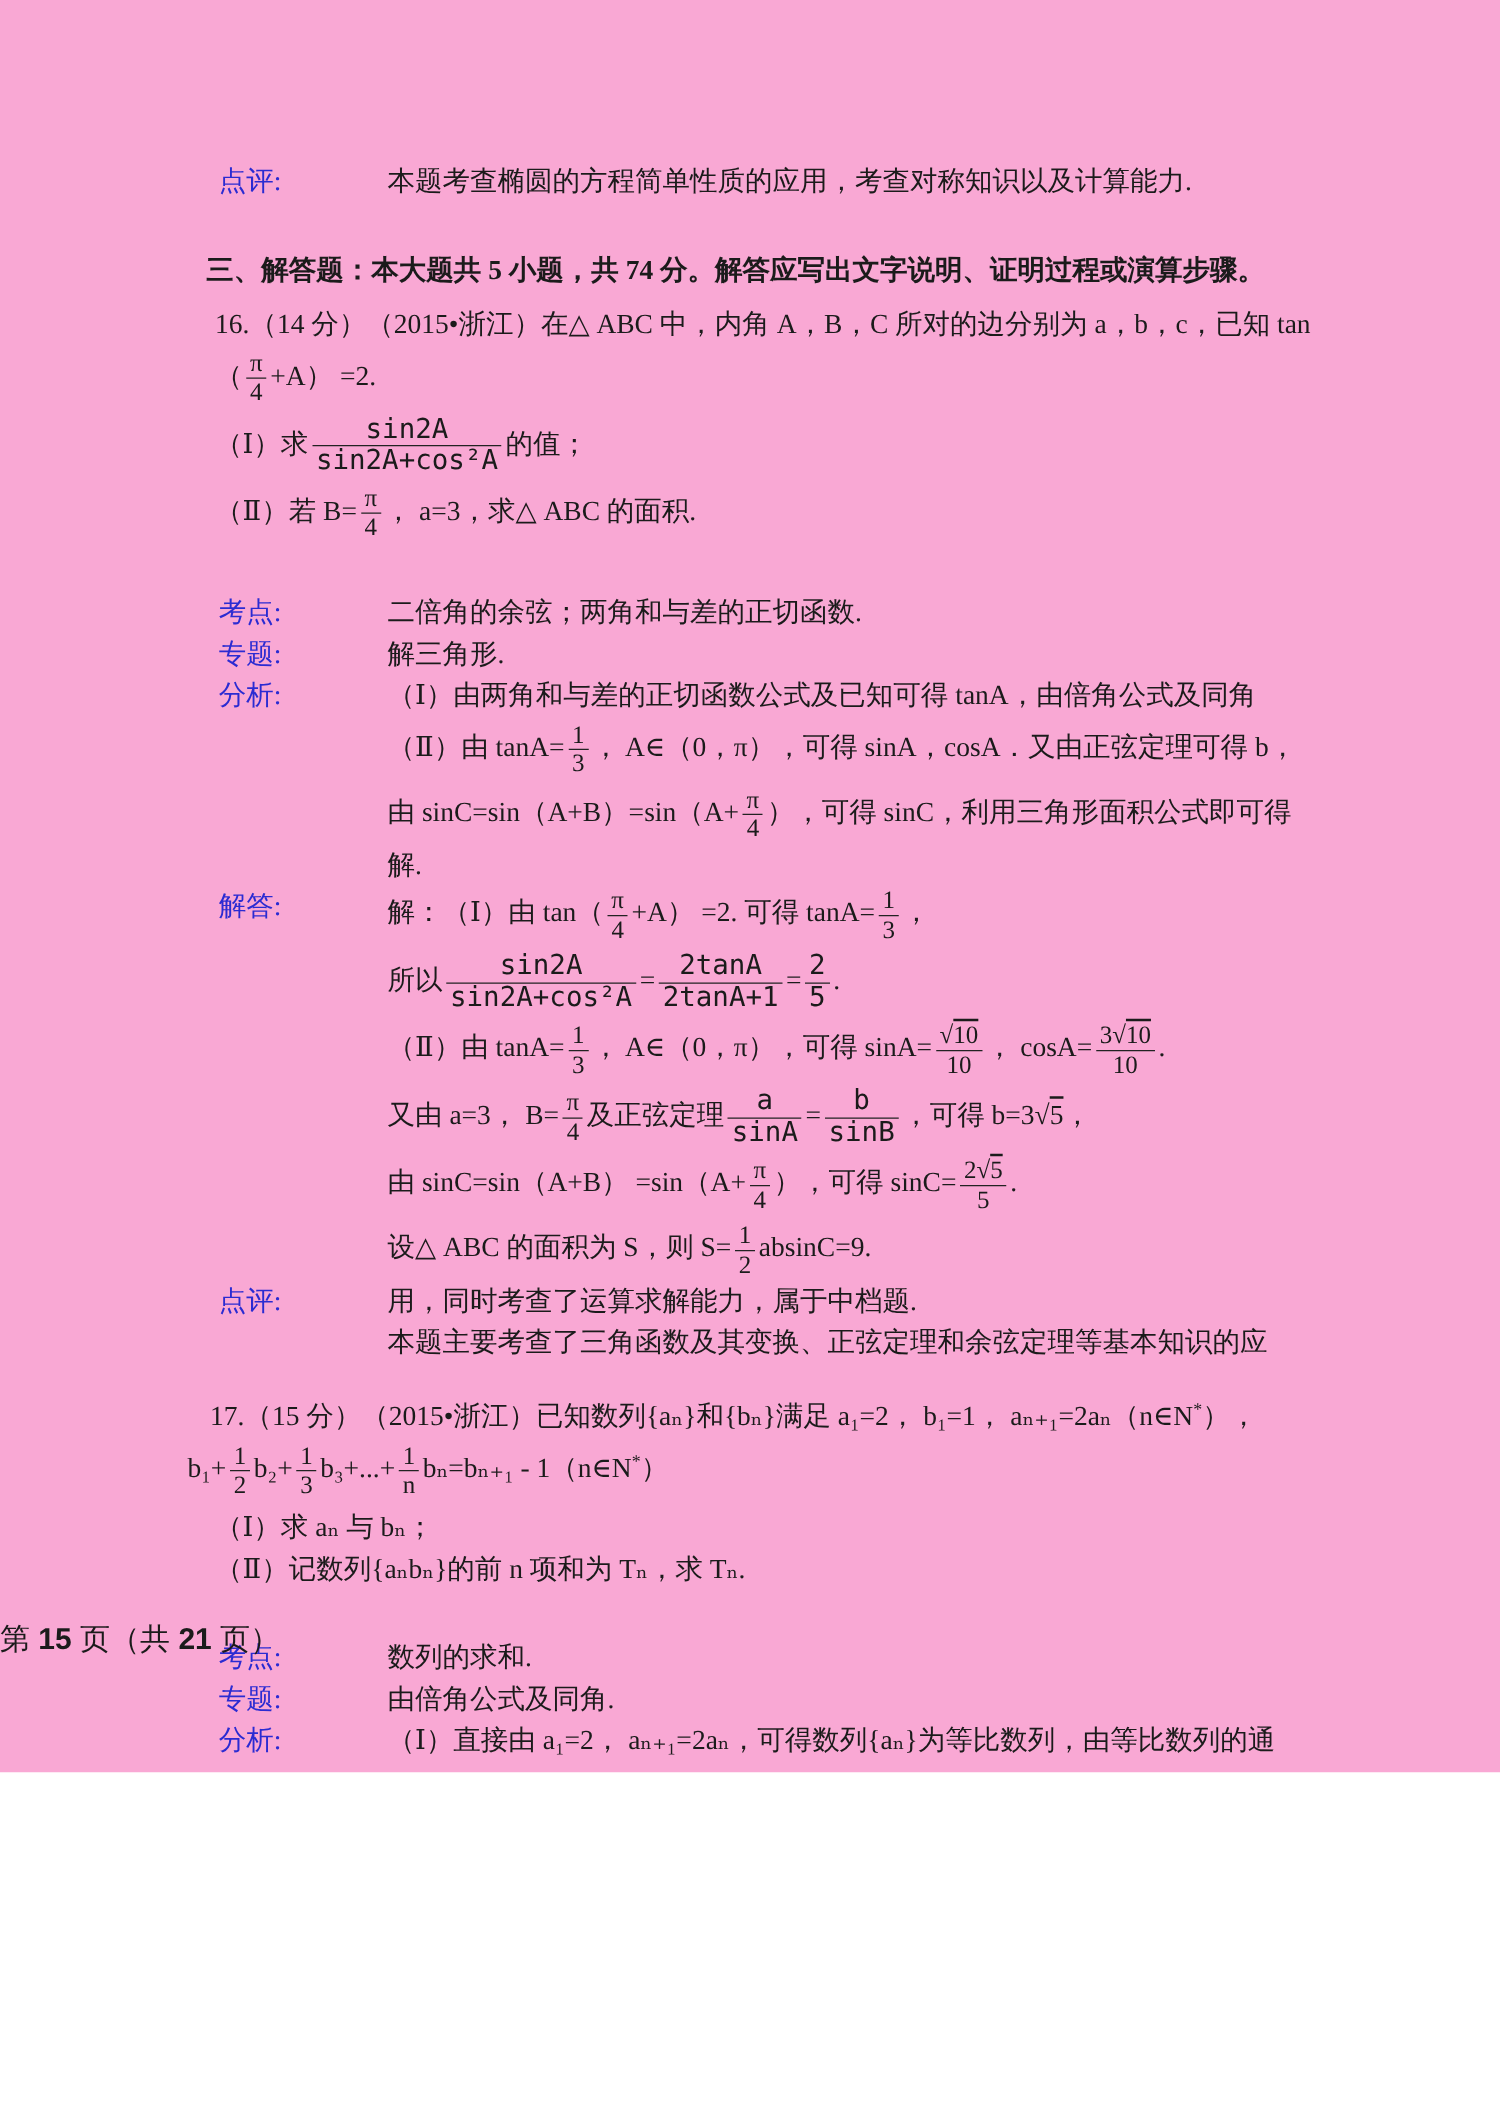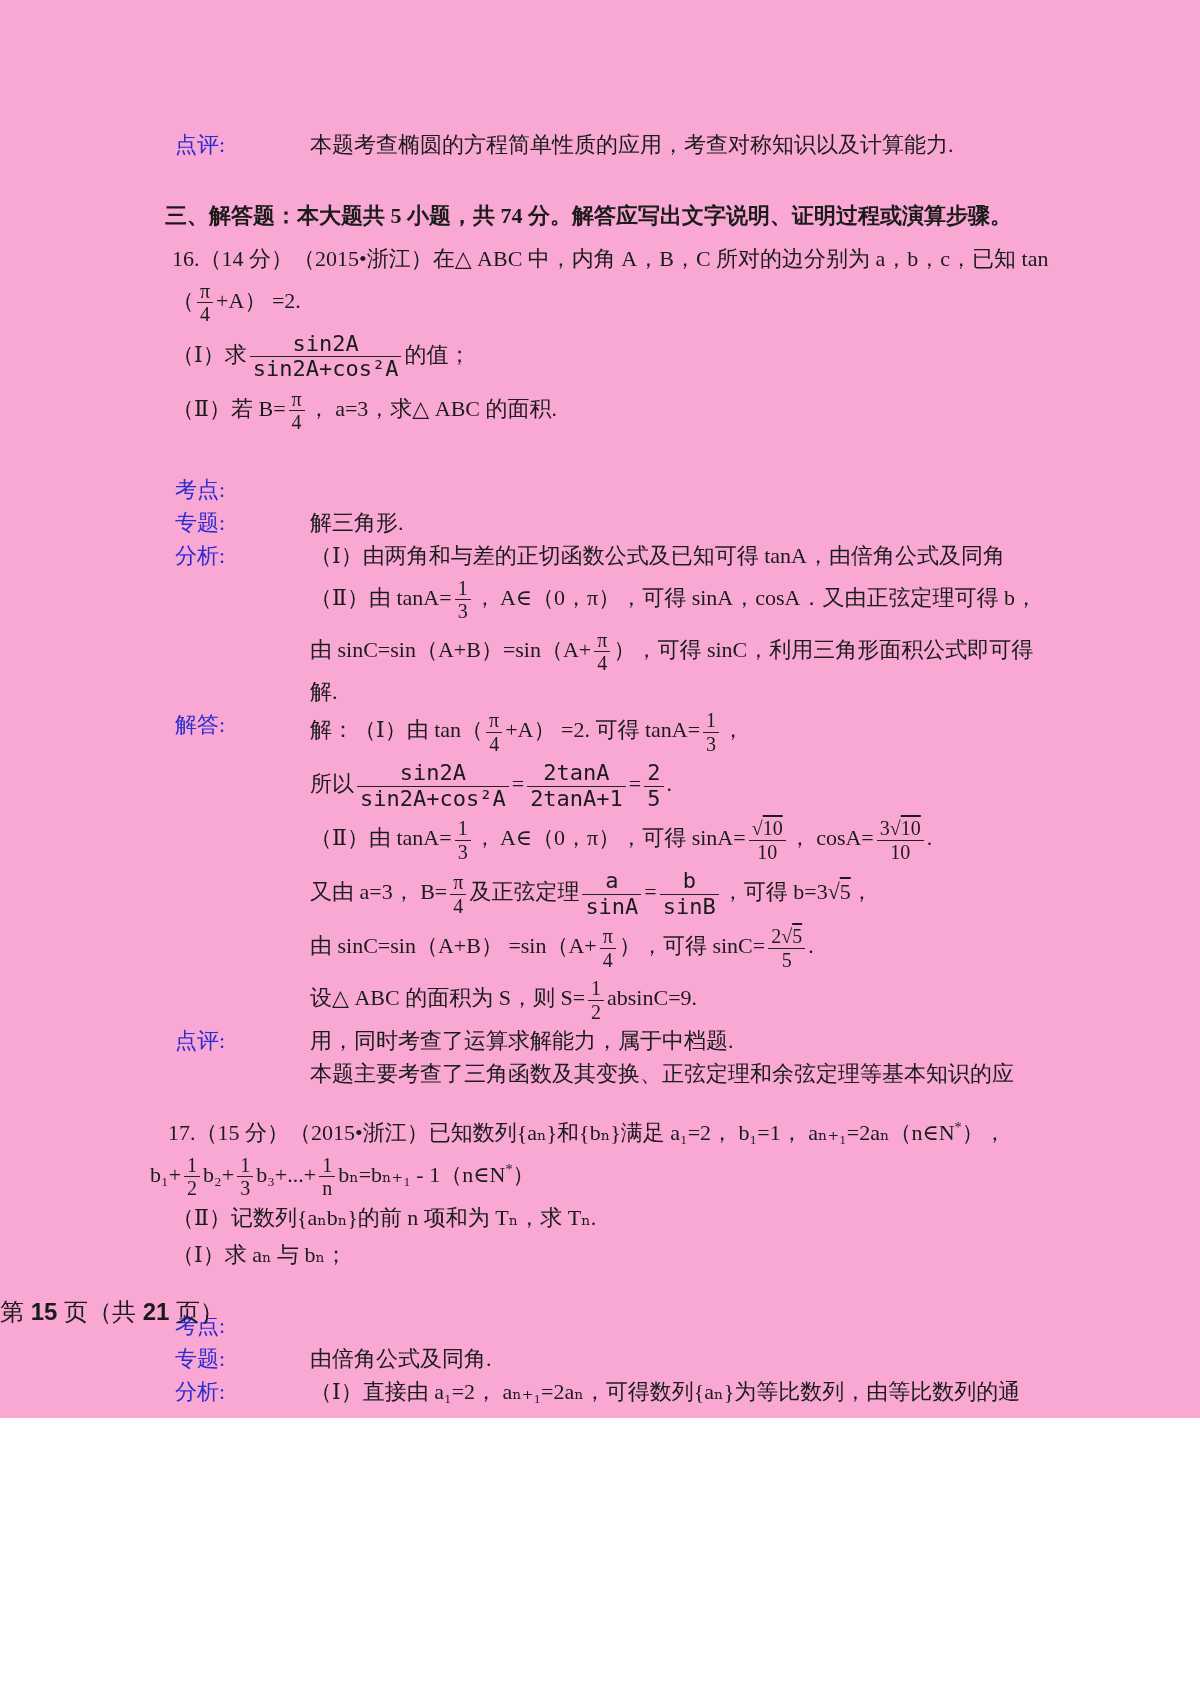--- a/index.html
+++ b/index.html
@@ -57,20 +57,21 @@
   <div class="bodyline mline">
     <span>（Ⅰ）求</span><span class="fr mono"><span class="n">sin2A</span><span class="d">sin2A+cos²A</span></span><span>的值；</span>
   </div>
 
   <div class="bodyline mline">
     <span>（Ⅱ）若 B=</span><span class="fr fr-s"><span class="n">π</span><span class="d">4</span></span><span>， a=3，求△ ABC 的面积.</span>
   </div>
 
   <div class="lrow gap-lg">
     <span class="lbl">考点:</span>
+    <div>二倍角的余弦；两角和与差的正切函数.</div>
   </div>
   <div class="lrow">
     <span class="lbl">专题:</span>
     <div>解三角形.</div>
   </div>
 
   <div class="lrow">
     <span class="lbl">分析:</span>
     <div>
       <div>（Ⅰ）由两角和与差的正切函数公式及已知可得 tanA，由倍角公式及同角</div>
@@ -124,25 +125,26 @@
   </div>
 
   <div class="bodyline gap-md" style="margin-left:168px;">
     <span>17.（15 分）（2015•浙江）已知数列{aₙ}和{bₙ}满足 a₁=2， b₁=1， aₙ₊₁=2aₙ（n∈N</span><span class="sup">*</span><span>），</span>
   </div>
 
   <div class="bodyline mline" style="margin-left:150px;">
     <span>b₁+</span><span class="fr fr-s"><span class="n">1</span><span class="d">2</span></span><span>b₂+</span><span class="fr fr-s"><span class="n">1</span><span class="d">3</span></span><span>b₃+...+</span><span class="fr fr-s"><span class="n">1</span><span class="d">n</span></span><span>bₙ=bₙ₊₁ - 1（n∈N</span><span class="sup">*</span><span>）</span>
   </div>
 
+  <div class="bodyline mline">（Ⅰ）求 aₙ 与 bₙ；</div>
   <div class="bodyline">（Ⅱ）记数列{aₙbₙ}的前 n 项和为 Tₙ，求 Tₙ.</div>
-  <div class="bodyline mline">（Ⅰ）求 aₙ 与 bₙ；</div>
 
   <div class="lrow gap-lg">
     <span class="lbl">考点:</span>
+    <div>数列的求和.</div>
   </div>
   <div class="lrow">
     <span class="lbl">专题:</span>
     <div>由倍角公式及同角.</div>
   </div>
   <div class="lrow">
     <span class="lbl">分析:</span>
     <div>（Ⅰ）直接由 a₁=2， aₙ₊₁=2aₙ，可得数列{aₙ}为等比数列，由等比数列的通</div>
   </div>
 

